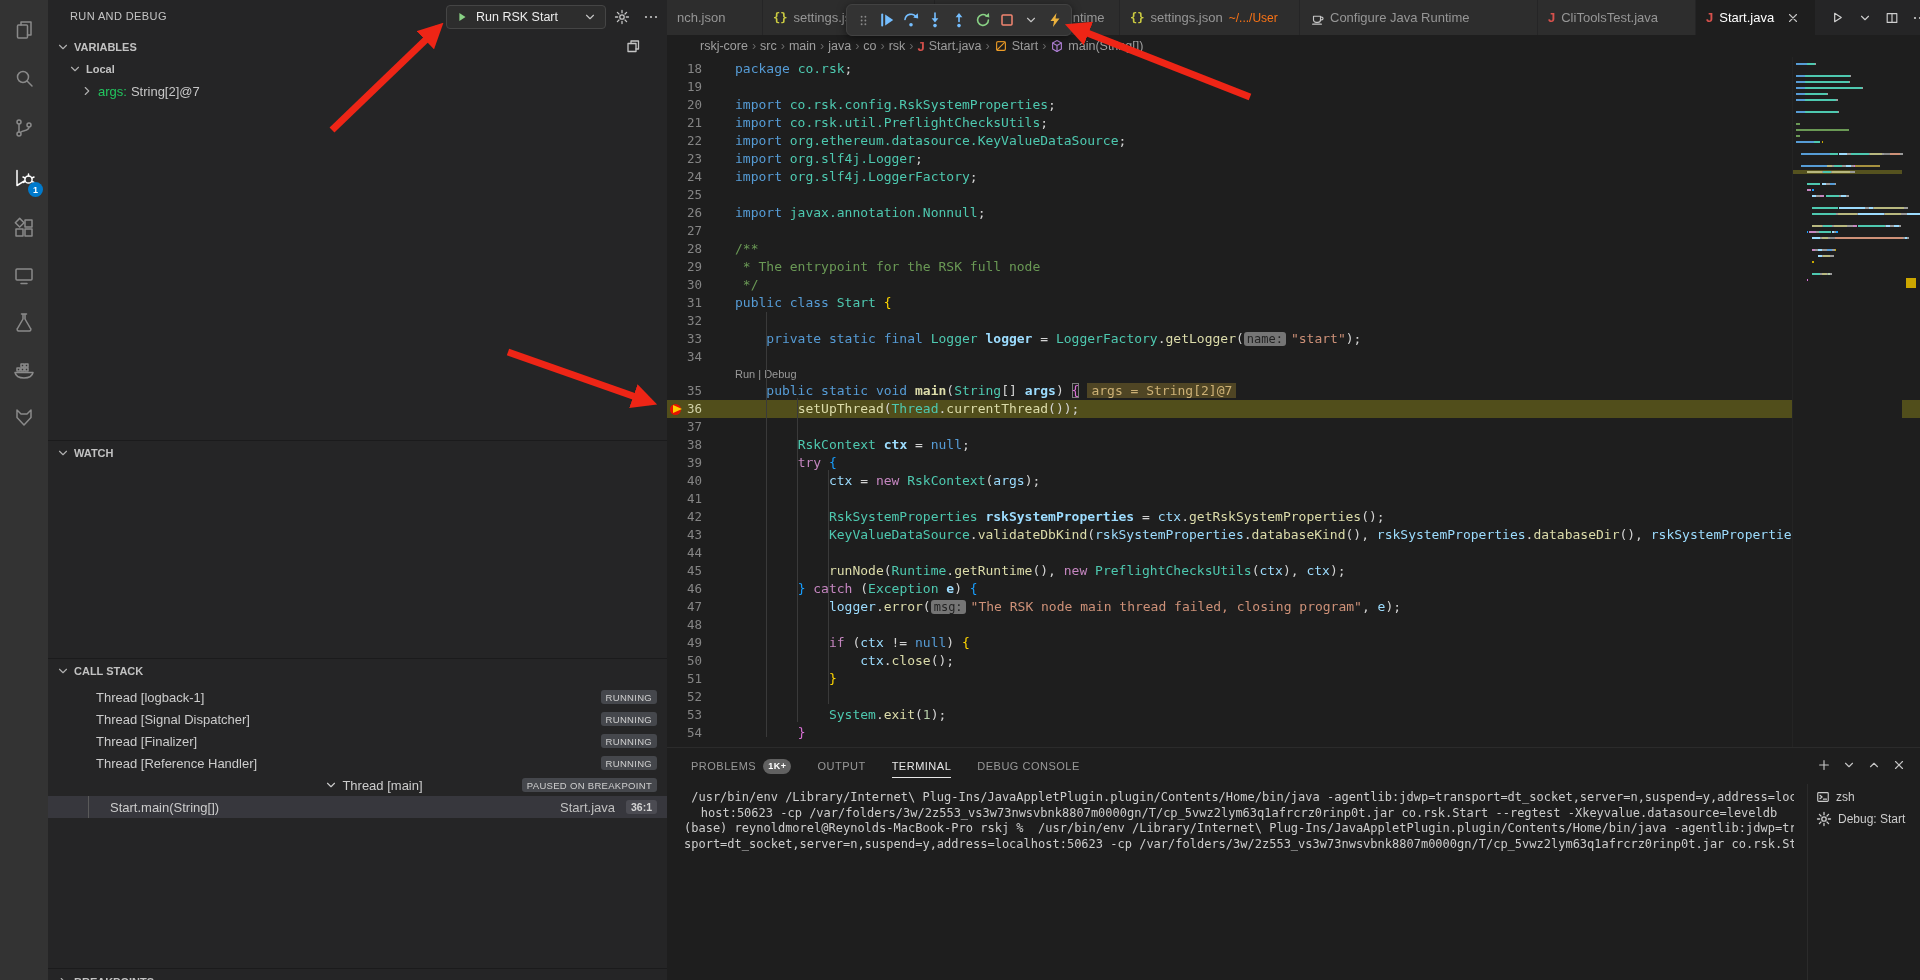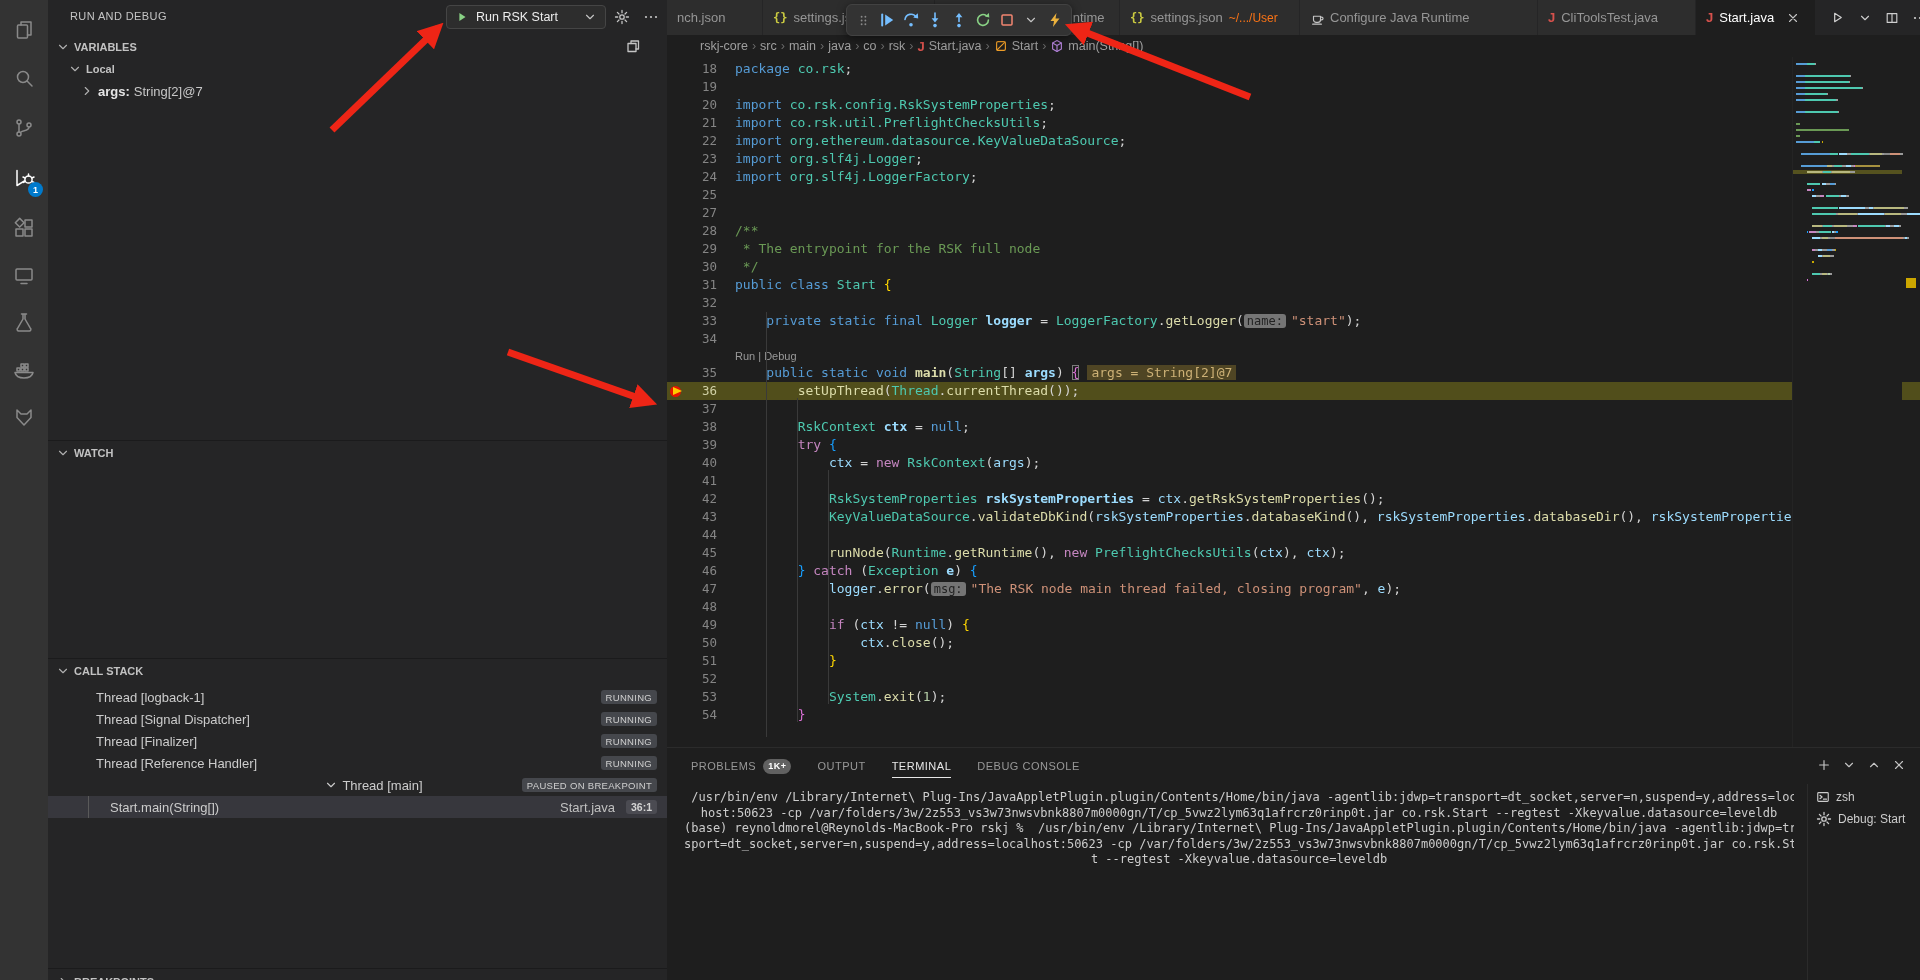--- a/index.html
+++ b/index.html
@@ -15,21 +15,21 @@
   .sidebar{position:absolute;left:48px;top:0;width:619px;height:980px;background:#252526;overflow:hidden;}
   .sb-title{position:absolute;left:22px;top:10px;font-size:11px;color:#c5c5c5;letter-spacing:.4px;}
   .run-config{position:absolute;left:398px;top:5px;width:160px;height:24px;background:#2d2d2d;border:1px solid #454545;border-radius:4px;
               display:flex;align-items:center;gap:7px;padding:0 8px;box-sizing:border-box;}
   .rc-label{font-size:12.5px;color:#ececec;flex:1;white-space:nowrap;}
   .sb-icon{position:absolute;color:#c5c5c5;width:16px;height:16px;}
   .sec-sep{position:absolute;left:0;width:619px;height:1px;background:#1b1b1c;}
   .sec-head{position:absolute;display:flex;align-items:center;gap:4px;font-size:11px;font-weight:bold;color:#c2c2c2;height:22px;}
   .tree-row{position:absolute;display:flex;align-items:center;gap:4px;height:22px;white-space:nowrap;}
   .twisty{color:#b0b0b0;display:inline-flex;}
-  .var-name{color:#e5e5e5;font-weight:bold;}
+  .var-name{color:#22c55e;}
   .var-val{color:#c8c8c8;}
   .watch-expr{color:#cfcfcf;}
   .watch-err{color:#f48771;font-style:italic;}
   .cs-row{position:absolute;left:0;width:619px;height:22px;display:flex;align-items:center;box-sizing:border-box;padding-left:48px;}
   .cs-row.main{padding-left:32px;justify-content:center;}
   .cs-badge{position:absolute;right:10px;background:#45474c;color:#cfcfcf;font-size:9.5px;padding:1.5px 5px;border-radius:3px;letter-spacing:.3px;}
   .cs-frame{background:#37373d;padding-left:62px;}
   .cs-frame .file{position:absolute;right:52px;color:#c0c0c0;}
   .cs-frame .loc{position:absolute;right:10px;background:#4b4b52;color:#d5d5d5;font-size:10.5px;padding:1px 5px;border-radius:3px;font-weight:bold;}
   .frame-guide{position:absolute;left:40px;top:0;width:1px;height:22px;background:#5a5a5a;}
@@ -52,21 +52,21 @@
               padding-left:33px;font-size:12.5px;color:#9f9f9f;white-space:nowrap;}
   .bc-sep{color:#6a6a6a;margin:0 4px;}
   .bc-item{display:flex;align-items:center;gap:4px;cursor:pointer;}
   
   .code{position:absolute;left:667px;top:57px;right:0;height:690px;background:#1e1e1e;overflow:hidden;
         font-family:"DejaVu Sans Mono",monospace;font-size:13px;}
   .code-lines{position:absolute;left:0;top:3px;right:0;}
   .crow{position:relative;height:18px;line-height:18px;display:flex;white-space:pre;}
   .crow.current{background:#514e1b;}
   .gut{width:68px;flex:none;position:relative;}
-  .ln{position:absolute;left:20px;width:30px;text-align:right;color:#858585;font-size:12.5px;}
+  .ln{position:absolute;left:20px;width:30px;color:#858585;font-size:12.5px;}
   .crow.current .ln{color:#d0d0a6;}
   .lens{height:16px;line-height:16px;padding-left:68px;color:#999999;font-size:11px;font-family:"Liberation Sans",sans-serif;}
   .k{color:#569cd6;} .c{color:#c586c0;} .t{color:#4ec9b0;} .f{color:#dcdcaa;} .fd{color:#dcdcaa;font-weight:bold;}
   .v{color:#9cdcfe;} .vd{color:#9cdcfe;font-weight:bold;} .s{color:#ce9178;} .n{color:#b5cea8;}
   .cm{color:#6a9955;} .p{color:#d4d4d4;} .b1{color:#ffd700;} .b2{color:#da70d6;} .b3{color:#179fff;}
   .b2m{color:#da70d6;box-shadow:inset 0 0 0 1px #7c7c7c;}
   .chip{background:#757575;color:#232323;border-radius:3px;padding:0 3px;margin-right:5px;font-size:12px;}
   .hint{background:rgba(255,208,60,.22);color:#cdb176;margin-left:8px;padding:0 4px;}
   .bp-wrap{position:absolute;left:3px;top:3px;width:14px;height:12px;}
   .bp-dot{position:absolute;left:0;top:1px;width:11px;height:11px;border-radius:50%;background:#e51400;}
@@ -512,20 +512,21 @@
   <div class="code">
     <div class="code-lines" id="code-lines">
         <div class="crow"><div class="gut"><span class="ln">18</span></div><span class="ltext"><span class="k">package </span><span class="t">co.rsk</span><span class="p">;</span></span></div>
         <div class="crow"><div class="gut"><span class="ln">19</span></div><span class="ltext"></span></div>
         <div class="crow"><div class="gut"><span class="ln">20</span></div><span class="ltext"><span class="k">import </span><span class="t">co.rsk.config.RskSystemProperties</span><span class="p">;</span></span></div>
         <div class="crow"><div class="gut"><span class="ln">21</span></div><span class="ltext"><span class="k">import </span><span class="t">co.rsk.util.PreflightChecksUtils</span><span class="p">;</span></span></div>
         <div class="crow"><div class="gut"><span class="ln">22</span></div><span class="ltext"><span class="k">import </span><span class="t">org.ethereum.datasource.KeyValueDataSource</span><span class="p">;</span></span></div>
         <div class="crow"><div class="gut"><span class="ln">23</span></div><span class="ltext"><span class="k">import </span><span class="t">org.slf4j.Logger</span><span class="p">;</span></span></div>
         <div class="crow"><div class="gut"><span class="ln">24</span></div><span class="ltext"><span class="k">import </span><span class="t">org.slf4j.LoggerFactory</span><span class="p">;</span></span></div>
         <div class="crow"><div class="gut"><span class="ln">25</span></div><span class="ltext"></span></div>
+        <div class="crow"><div class="gut"><span class="ln">26</span></div><span class="ltext"><span class="k">import </span><span class="t">javax.annotation.Nonnull</span><span class="p">;</span></span></div>
         <div class="crow"><div class="gut"><span class="ln">27</span></div><span class="ltext"></span></div>
         <div class="crow"><div class="gut"><span class="ln">28</span></div><span class="ltext"><span class="cm">/**</span></span></div>
         <div class="crow"><div class="gut"><span class="ln">29</span></div><span class="ltext"><span class="cm"> * The entrypoint for the RSK full node</span></span></div>
         <div class="crow"><div class="gut"><span class="ln">30</span></div><span class="ltext"><span class="cm"> */</span></span></div>
         <div class="crow"><div class="gut"><span class="ln">31</span></div><span class="ltext"><span class="k">public class </span><span class="t">Start</span><span class="p"> </span><span class="b1">{</span></span></div>
         <div class="crow"><div class="gut"><span class="ln">32</span></div><span class="ltext"></span></div>
         <div class="crow"><div class="gut"><span class="ln">33</span></div><span class="ltext"><span class="p">    </span><span class="k">private static final </span><span class="t">Logger</span><span class="p"> </span><span class="vd">logger</span><span class="p"> = </span><span class="t">LoggerFactory</span><span class="p">.</span><span class="f">getLogger</span><span class="p">(</span><span class="chip">name:</span><span class="s">"start"</span><span class="p">);</span></span></div>
         <div class="crow"><div class="gut"><span class="ln">34</span></div><span class="ltext"></span></div>
         <div class="lens">Run | Debug</div>
         <div class="crow"><div class="gut"><span class="ln">35</span></div><span class="ltext"><span class="p">    </span><span class="k">public static void </span><span class="fd">main</span><span class="p">(</span><span class="t">String</span><span class="p">[] </span><span class="vd">args</span><span class="p">) </span><span class="b2m">{</span><span class="hint">args = String[2]@7</span></span></div>
@@ -816,21 +817,20 @@
           <svg width="14" height="14" viewBox="0 0 16 16" fill="none" stroke="currentColor" stroke-width="1.3" stroke-linecap="round" stroke-linejoin="round">
             <path d="M4 4l8 8M12 4l-8 8"></path>
           </svg>
         </span>
       </div>
     <div class="term" id="terminal">
         <div> /usr/bin/env /Library/Internet\ Plug-Ins/JavaAppletPlugin.plugin/Contents/Home/bin/java -agentlib:jdwp=transport=dt_socket,server=n,suspend=y,address=local</div>
         <div>host:50623 -cp /var/folders/3w/2z553_vs3w73nwsvbnk8807m0000gn/T/cp_5vwz2lym63q1afrcrz0rinp0t.jar co.rsk.Start --regtest -Xkeyvalue.datasource=leveldb</div>
         <div>(base) reynoldmorel@Reynolds-MacBook-Pro rskj %  /usr/bin/env /Library/Internet\ Plug-Ins/JavaAppletPlugin.plugin/Contents/Home/bin/java -agentlib:jdwp=tran</div>
         <div>sport=dt_socket,server=n,suspend=y,address=localhost:50623 -cp /var/folders/3w/2z553_vs3w73nwsvbnk8807m0000gn/T/cp_5vwz2lym63q1afrcrz0rinp0t.jar co.rsk.Star</div>
-        <div>t --regtest -Xkeyvalue.datasource=leveldb</div>
       </div>
     <div class="sessions" id="sessions">
         <div class="sess">
           <span style="display: inline-flex;">
             <svg width="14" height="14" viewBox="0 0 16 16" fill="none" stroke="currentColor" stroke-width="1.3" stroke-linecap="round" stroke-linejoin="round">
               <rect x="2" y="3" width="12" height="10" rx="1"></rect>
               <path d="M4.5 6l2.5 2-2.5 2M8.5 10.5H12"></path>
             </svg>
           </span>
           <span>zsh</span>

